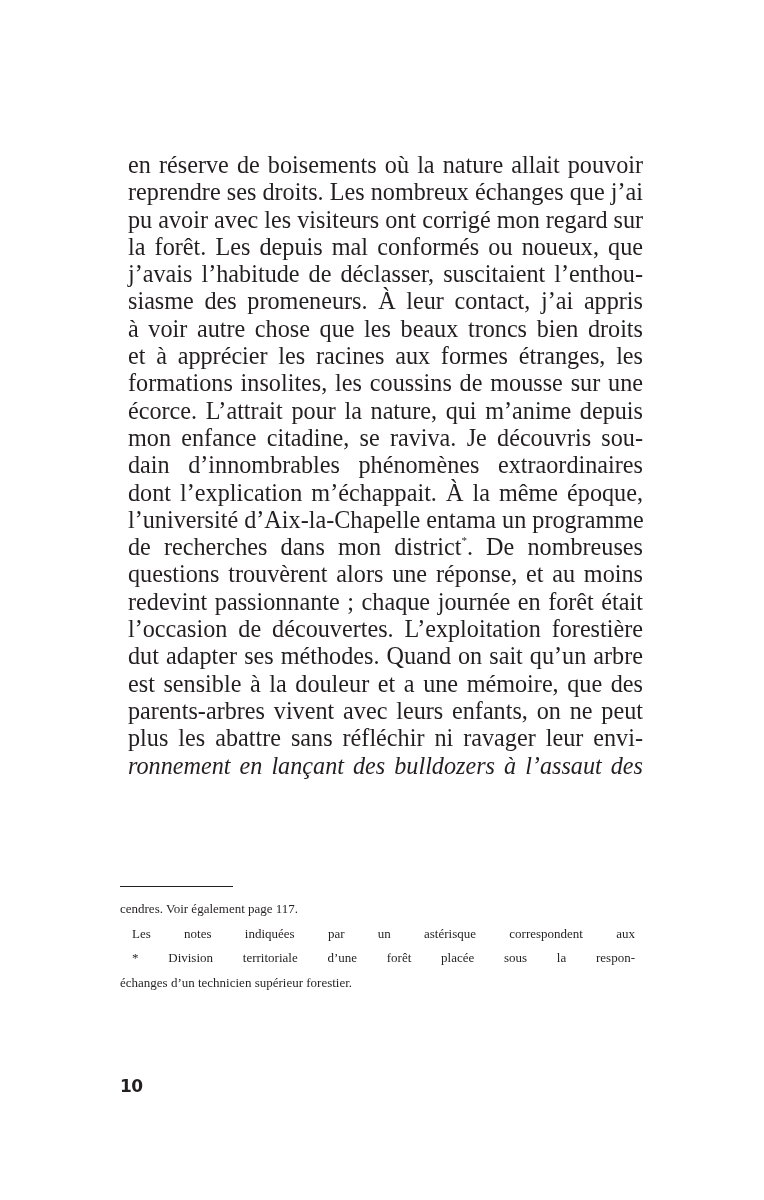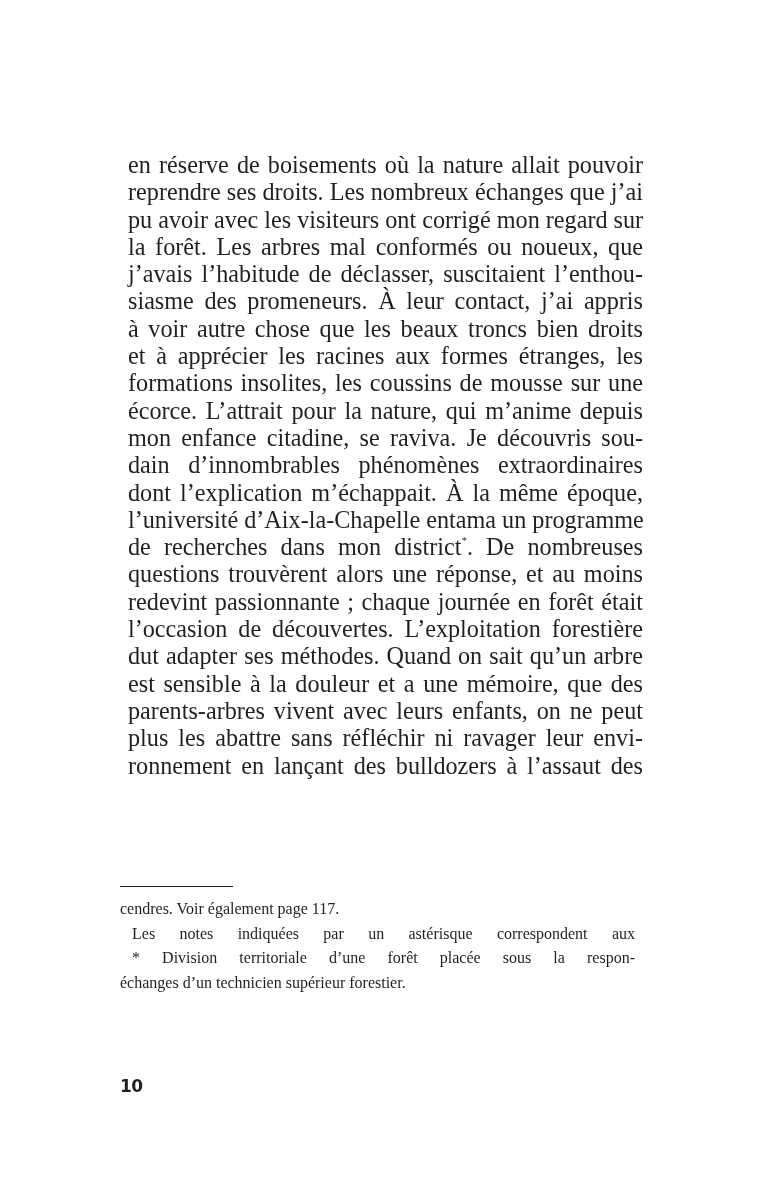--- a/index.html
+++ b/index.html
@@ -32,20 +32,21 @@
     }
     .body-text .line {
       display: block;
       white-space: nowrap;
       text-align: justify;
       text-align-last: justify;
       height: 27.3px;
     }
     .body-text .line.last {
       text-align-last: justify;
+      font-style: italic;
     }
     sup.note-ref {
       font-size: 11px;
       vertical-align: top;
       line-height: 1;
       position: relative;
       top: 2px;
     }
     .footnote-rule {
       position: absolute;
@@ -54,21 +55,21 @@
       width: 113px;
       height: 0;
       border-top: 1.5px solid #231f20;
     }
     .footnotes {
       position: absolute;
       left: 120px;
       top: 897px;
       width: 515px;
       font-family: "Liberation Serif", "DejaVu Serif", serif;
-      font-size: 16px;
+      font-size: 13px;
       line-height: 24.6px;
     }
     .footnotes .fline {
       display: block;
       white-space: nowrap;
       height: 24.6px;
     }
     .footnotes .fline.justify {
       text-align: justify;
       text-align-last: justify;
@@ -91,21 +92,21 @@
   </style>
 </head>
 <body>
 
 <div class="page">
 
   <div class="body-text">
     <span class="line">en réserve de boisements où la nature allait pouvoir</span>
     <span class="line">reprendre ses droits. Les nombreux échanges que j’ai</span>
     <span class="line">pu avoir avec les visiteurs ont corrigé mon regard sur</span>
-    <span class="line">la forêt. Les arbres mal conformés ou noueux, que</span>
+    <span class="line">la forêt. Les depuis mal conformés ou noueux, que</span>
     <span class="line">j’avais l’habitude de déclasser, suscitaient l’enthou-</span>
     <span class="line">siasme des promeneurs. À leur contact, j’ai appris</span>
     <span class="line">à voir autre chose que les beaux troncs bien droits</span>
     <span class="line">et à apprécier les racines aux formes étranges, les</span>
     <span class="line">formations insolites, les coussins de mousse sur une</span>
     <span class="line">écorce. L’attrait pour la nature, qui m’anime depuis</span>
     <span class="line">mon enfance citadine, se raviva. Je découvris sou-</span>
     <span class="line">dain d’innombrables phénomènes extraordinaires</span>
     <span class="line">dont l’explication m’échappait. À la même époque,</span>
     <span class="line">l’université d’Aix-la-Chapelle entama un programme</span>

